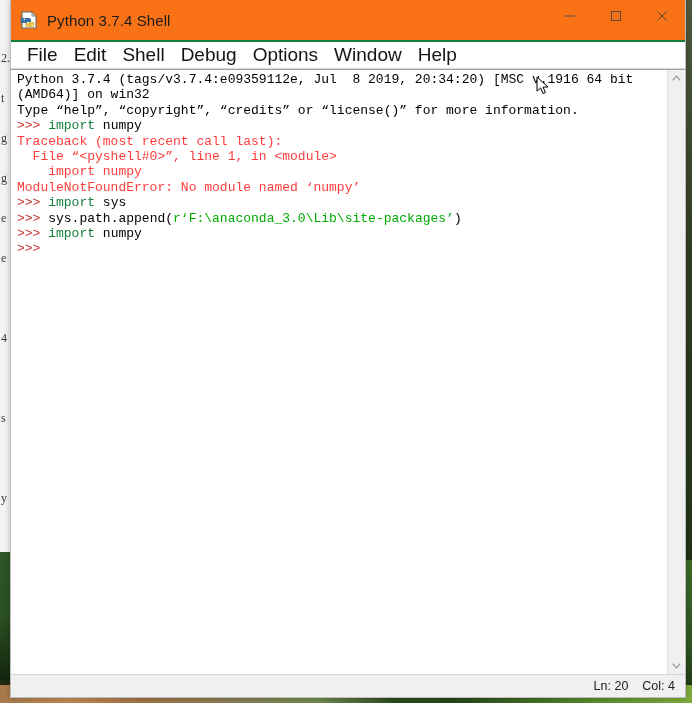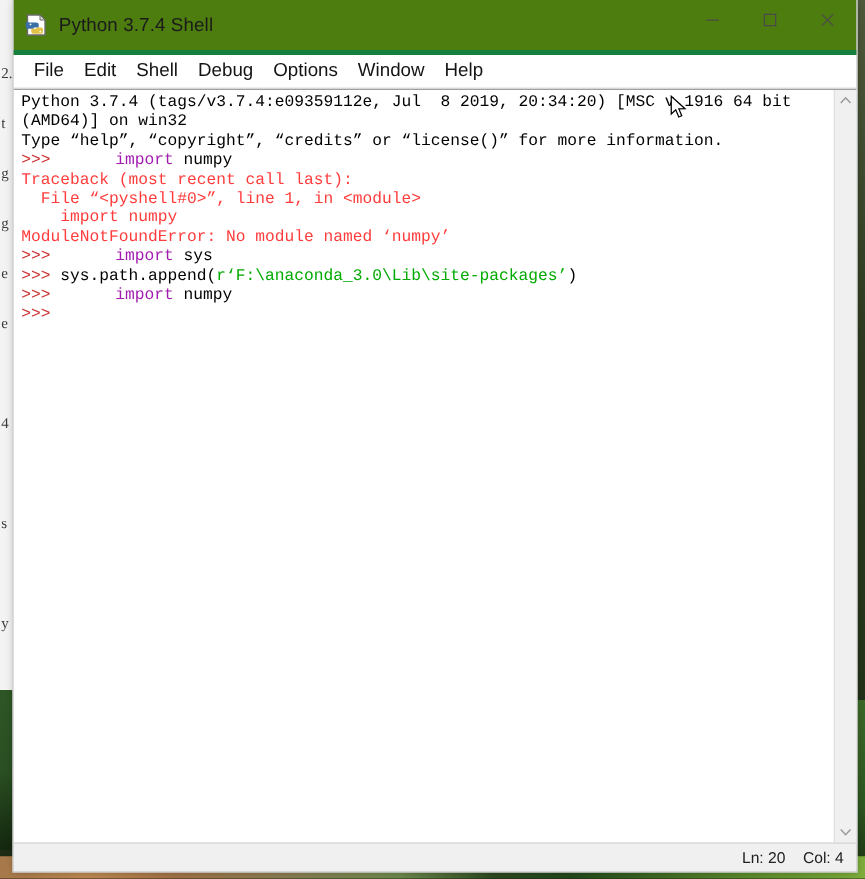--- a/index.html
+++ b/index.html
@@ -76,22 +76,22 @@
     border: 1px solid #bfbfbf;
     border-top: none;
     box-shadow: 0 0 6px rgba(0,0,0,0.25);
     display: flex;
     flex-direction: column;
   }
 
   
   .titlebar {
     height: 40px;
-    background: #4d7c0f;
-    border-bottom: 4px solid #15803d;
+    background: #f97316;
+    border-bottom: 2px solid #15803d;
     display: flex;
     align-items: center;
     flex: 0 0 auto;
     position: relative;
   }
   .title-icon {
     width: 20px; height: 20px;
     margin-left: 8px;
     margin-right: 8px;
     position: relative;
@@ -122,21 +122,21 @@
   .menubar {
     height: 26px;
     background: #ffffff;
     display: flex;
     align-items: center;
     padding-left: 8px;
     border-bottom: 1px solid #d9d9d9;
     flex: 0 0 auto;
   }
   .menu-item {
-    font-size: 15px;
+    font-size: 19px;
     color: #141414;
     padding: 2px 8px 3px 8px;
     white-space: nowrap;
   }
 
   
   .body-area {
     flex: 1 1 auto;
     display: flex;
     min-height: 0;
@@ -149,21 +149,21 @@
     overflow: hidden;
     font-family: "Liberation Mono", "DejaVu Sans Mono", monospace;
     font-size: 13px;
     line-height: 15.4px;
     white-space: pre;
     color: #000;
     position: relative;
   }
   .ln { white-space: pre; }
   .c-prompt { color: #cc3333; }
-  .c-kw     { color: #a21caf; margin-left: 44px; }
+  .c-kw     { color: #15803d; }
   .c-plain  { color: #000000; }
   .c-err    { color: #ff3c3c; }
   .c-str    { color: #00aa00; }
 
   
   .vscroll {
     width: 17px;
     flex: 0 0 auto;
     background: #f0f0f0;
     border-left: 1px solid #e0e0e0;

